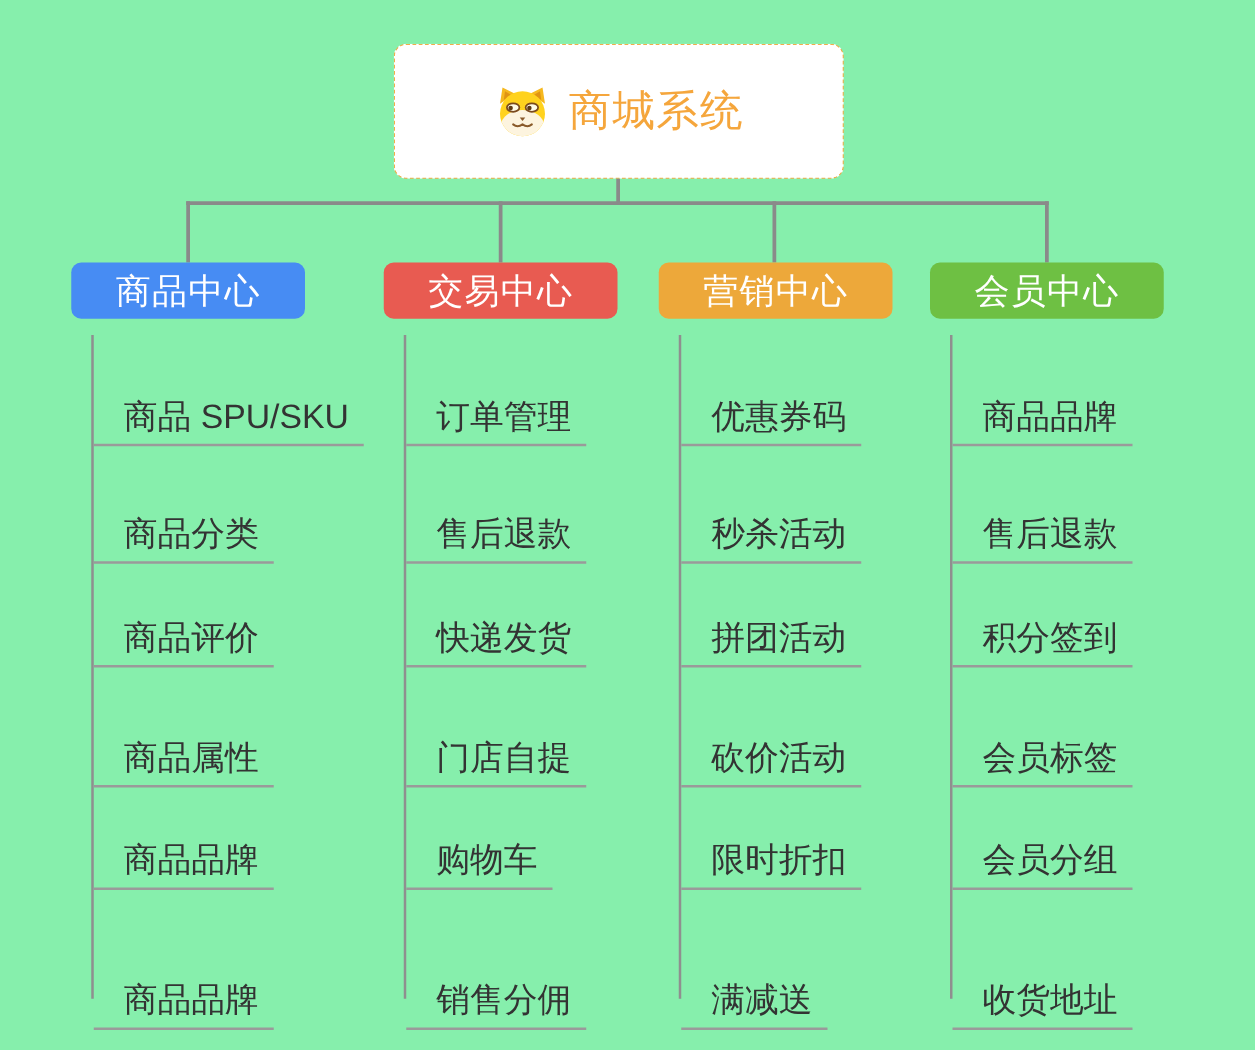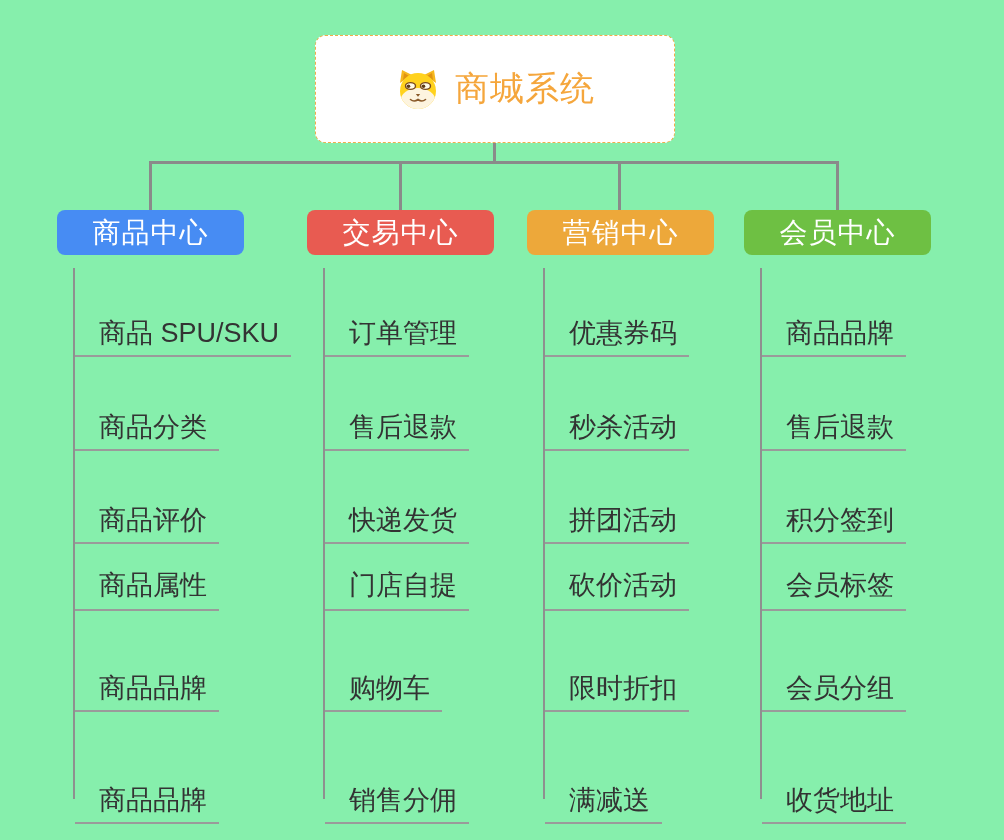--- a/index.html
+++ b/index.html
@@ -36,21 +36,21 @@
     position:absolute;left:16px;top:58px;height:531px;width:1px;
     border-left:2px solid #8f8f8f;
   }
   .child{
     position:absolute;left:0;width:max-content;
     padding:0 12px 7px 24px;
     border-bottom:2px solid #9a9a9a;
     font-size:27px;line-height:30px;color:#333333;white-space:nowrap;
     cursor:default;
   }
-  .c0{top:50px;} .c1{top:144px;} .c2{top:227px;margin-top:10px;} .c3{top:304px;font-family:Liberation Mono, monospace;} .c4{top:405px;} .c5{top:517px;font-family:Liberation Serif, serif;}
+  .c0{top:50px;} .c1{top:144px;} .c2{top:227px;} .c3{top:323px;} .c4{top:405px;} .c5{top:517px;font-family:Liberation Serif, serif;}
 
   .dog-icon{width:46px;height:44px;flex:0 0 auto;}
 </style>
 </head>
 <body>
 
 <div id="canvas">
 
   <div class="root-node">
     <svg class="dog-icon" viewBox="0 0 46 44" aria-hidden="true">

